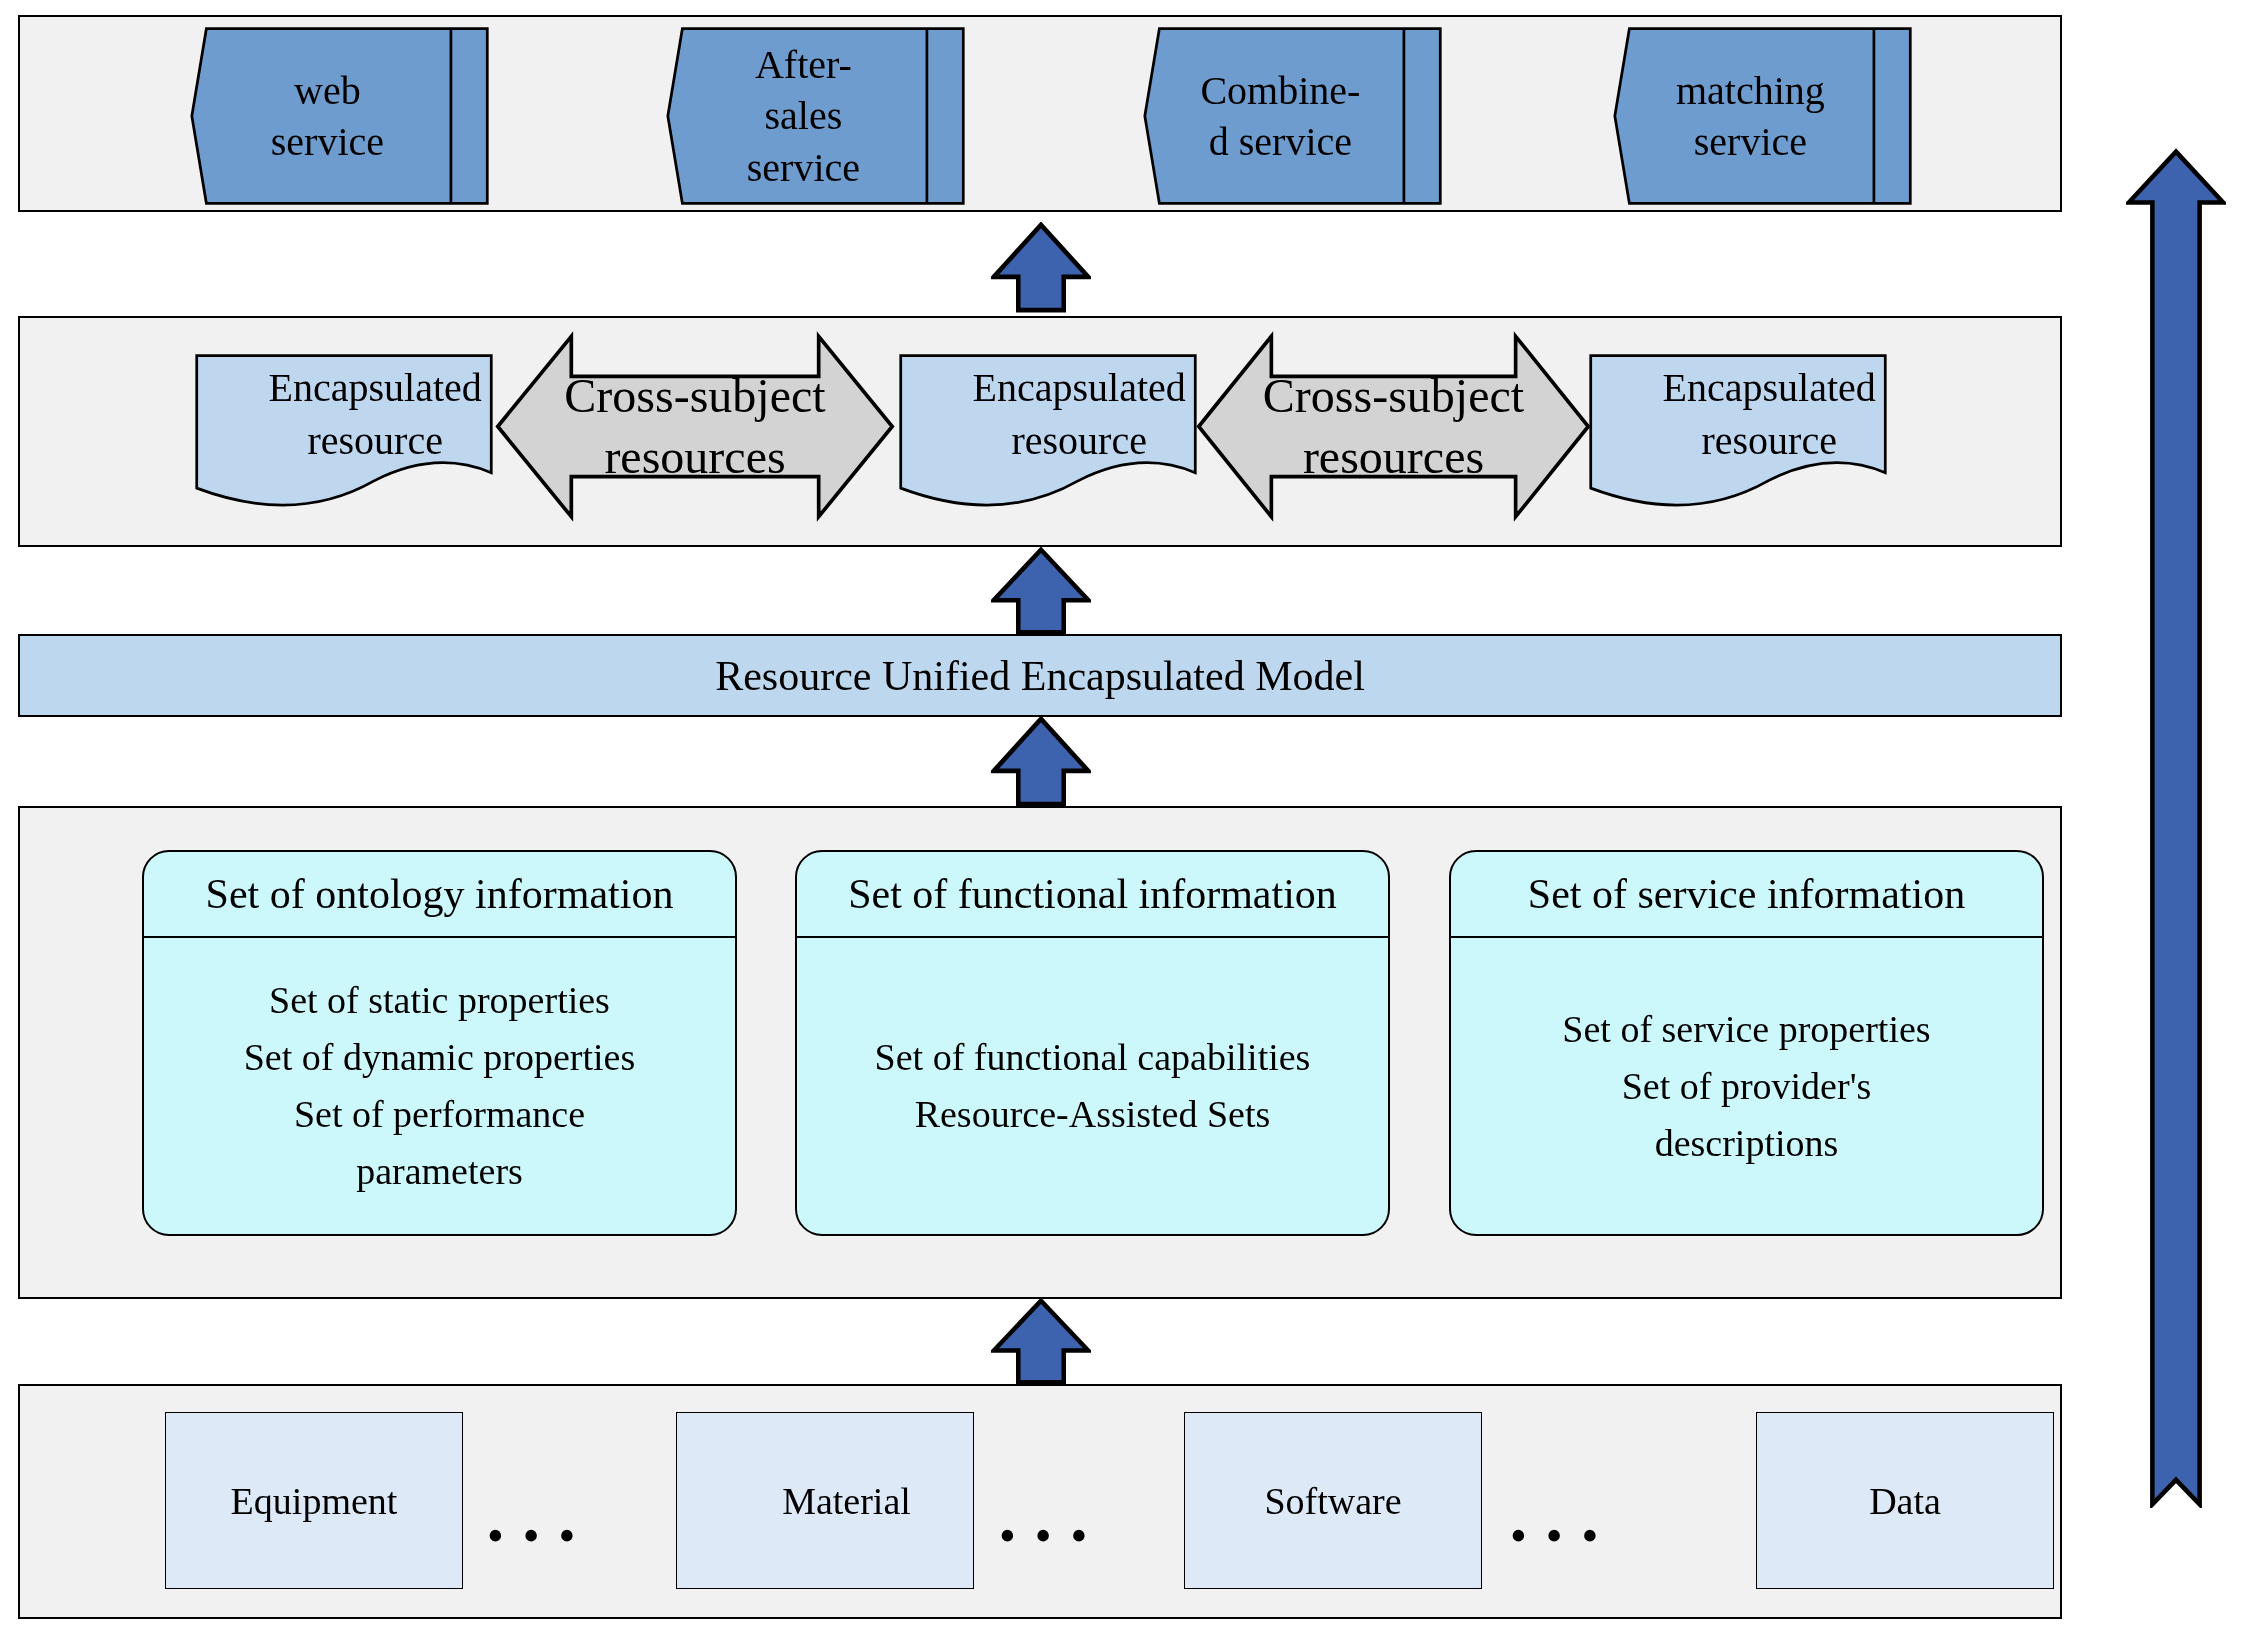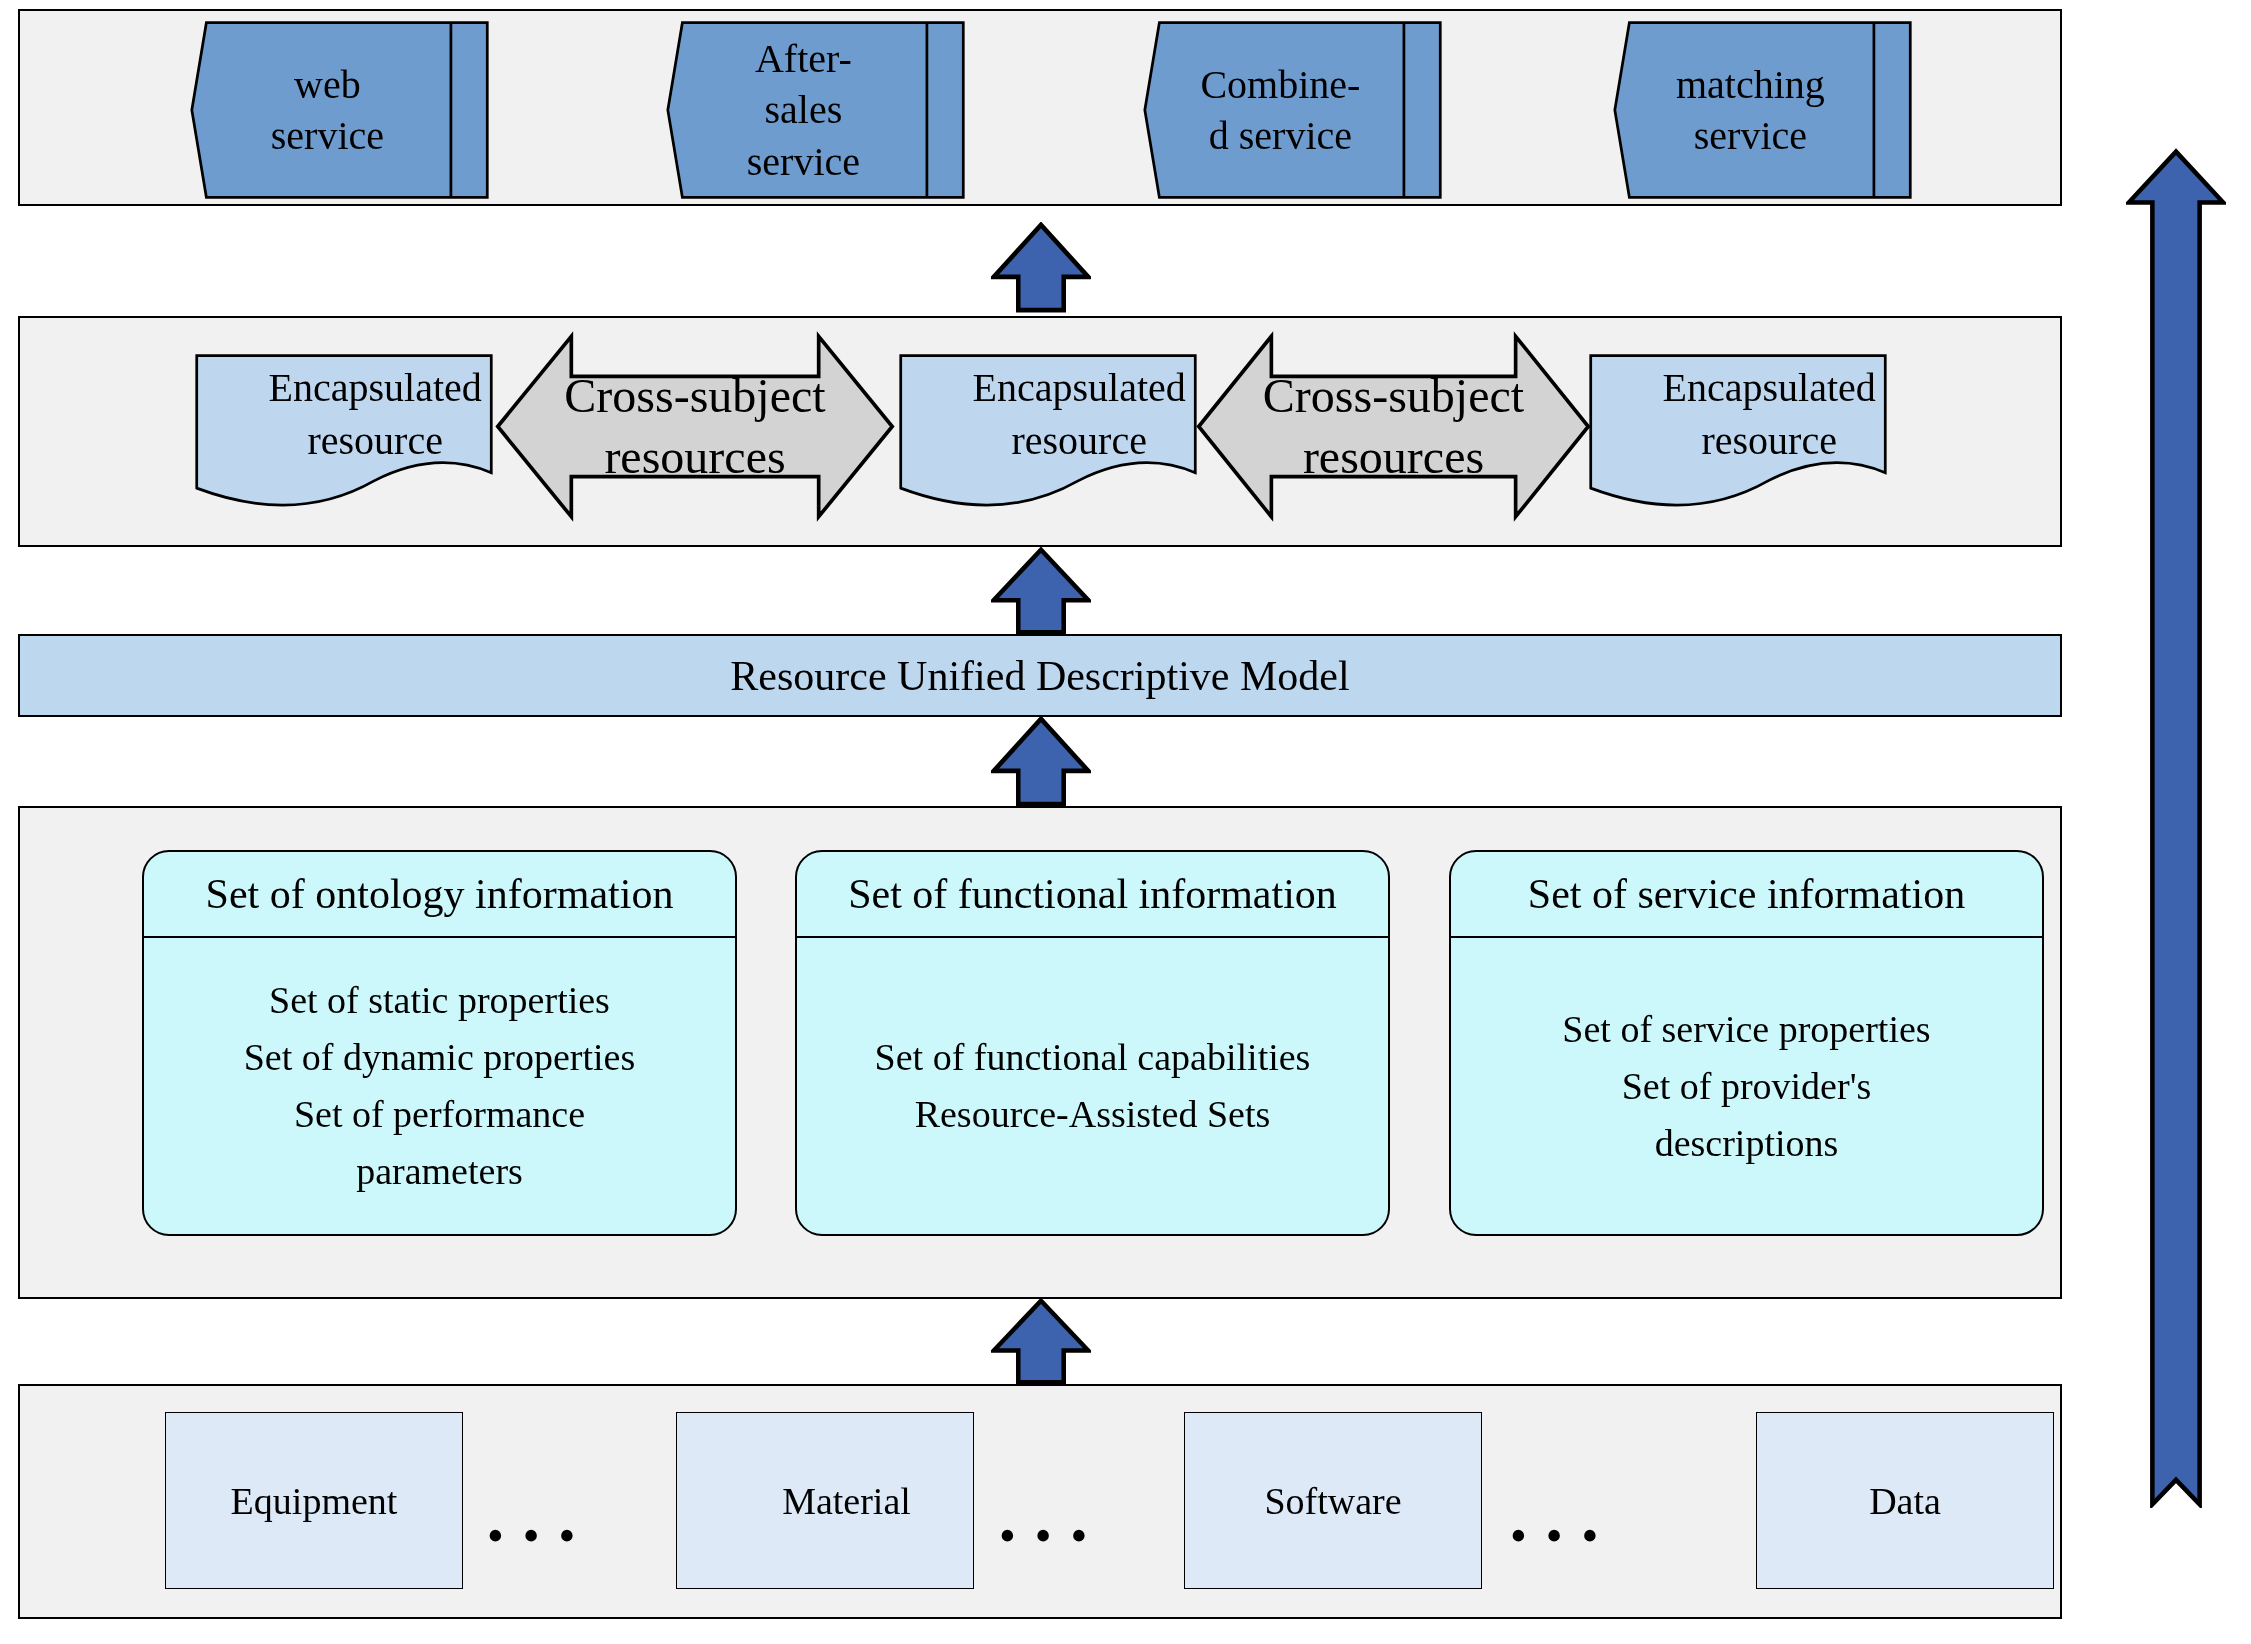--- a/index.html
+++ b/index.html
@@ -71,21 +71,21 @@
   .uparrow{position:absolute;left:991px;width:100px;}
   .uparrow svg,.bigarrow svg{position:absolute;inset:0;width:100%;height:100%;}
   .uparrow polygon,.bigarrow polygon{fill:var(--arrow_blue);stroke:var(--border);stroke-width:5;}
   .bigarrow{position:absolute;left:2126px;top:148px;width:100px;height:1360px;}
 </style>
 </head>
 <body>
 
 <div class="canvas">
 
-  <div class="layer" style="top:9px;height:197px;">
+  <div class="layer" style="top:15px;height:197px;">
     <div class="service" style="left:170px;">
       <svg viewBox="0 0 330 198" preserveAspectRatio="none">
         <polygon points="18,3 327,3 327,195 18,195 2,99"></polygon>
         <line x1="287" y1="3" x2="287" y2="195"></line>
       </svg>
       <div class="service-label">web
 service</div>
     </div>
     <div class="service" style="left:646px;">
       <svg viewBox="0 0 330 198" preserveAspectRatio="none">
@@ -146,21 +146,21 @@
     <div class="doc" style="left:1568px;">
       <svg viewBox="0 0 330 172" preserveAspectRatio="none">
         <path d="M3,3 L327,3 L327,132 Q266,106 198,141 Q112,190 3,149 Z"></path>
       </svg>
       <div class="doc-label">Encapsulated
 resource</div>
     </div>
   </div>
 
   <div class="layer" style="top:634px;height:83px;background:var(--rudm_fill);">
-    <div class="rudm-label">Resource Unified Descriptive Model</div>
+    <div class="rudm-label">Resource Unified Encapsulated Model</div>
   </div>
 
   <div class="layer" style="top:806px;height:493px;padding-left:12px;">
     <div class="set-card" style="left:122px;">
       <div class="set-header">Set of ontology information</div>
       <div class="set-body">Set of static properties
 Set of dynamic properties
 Set of performance
 parameters</div>
     </div>

